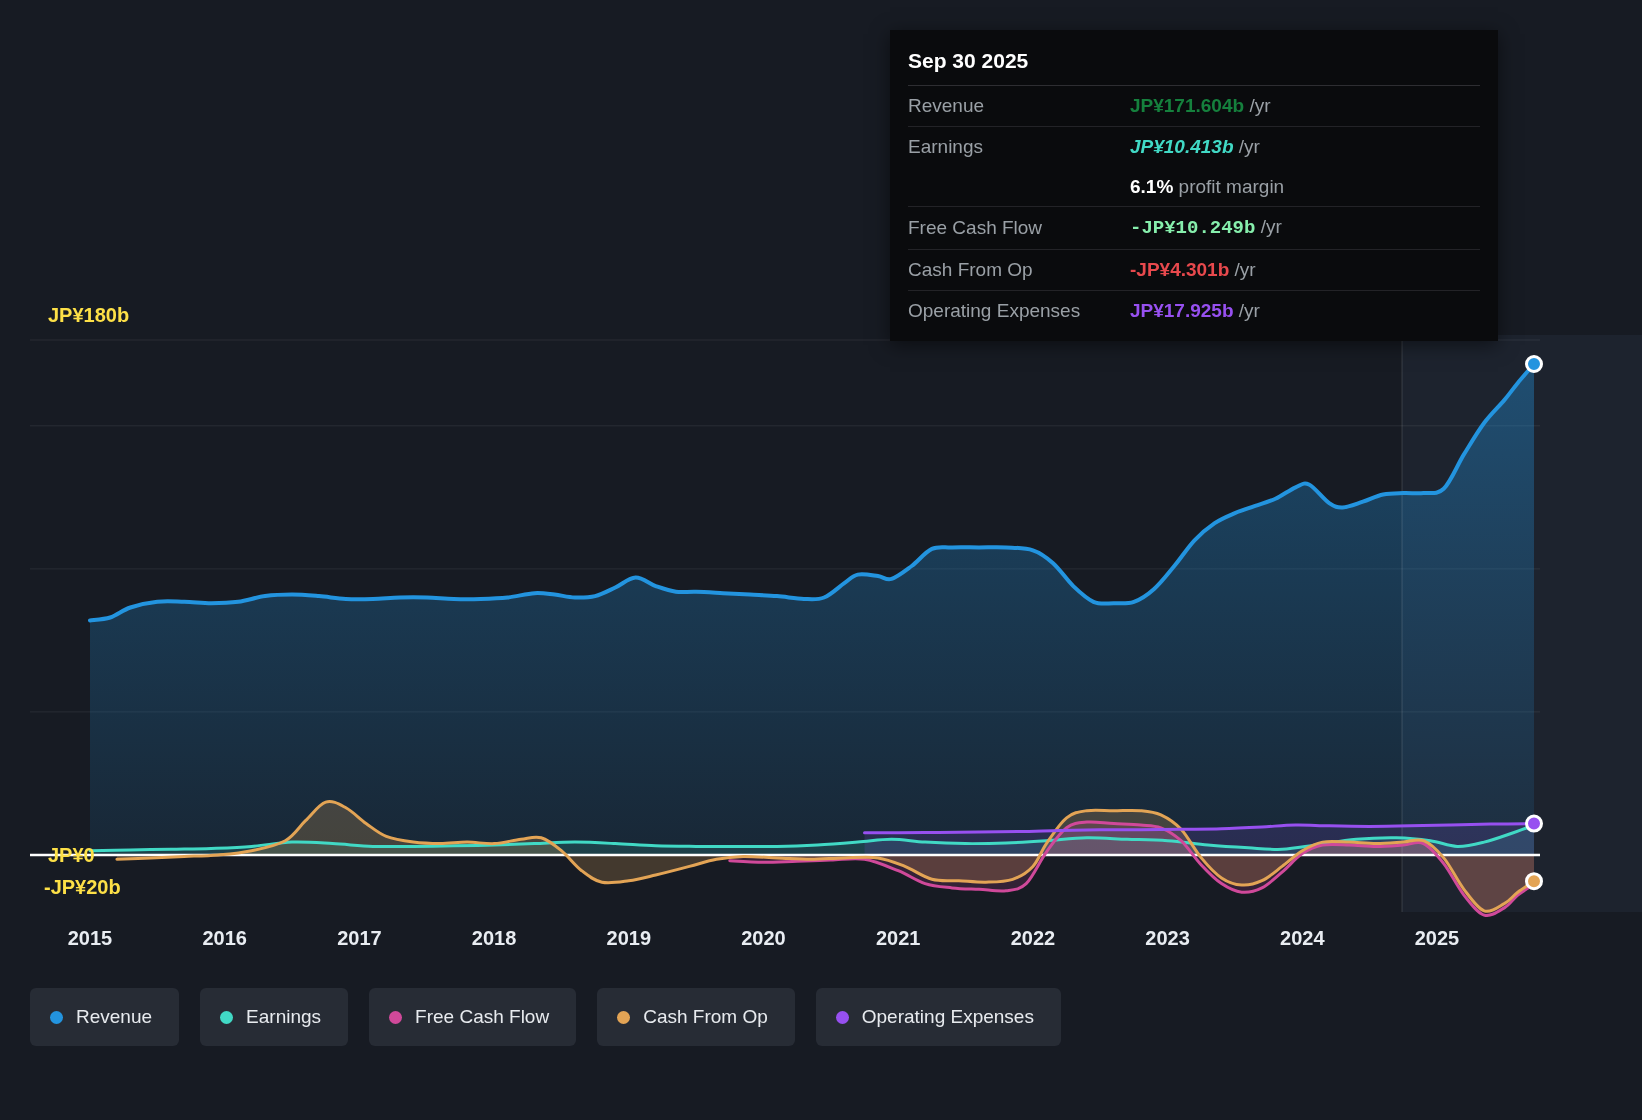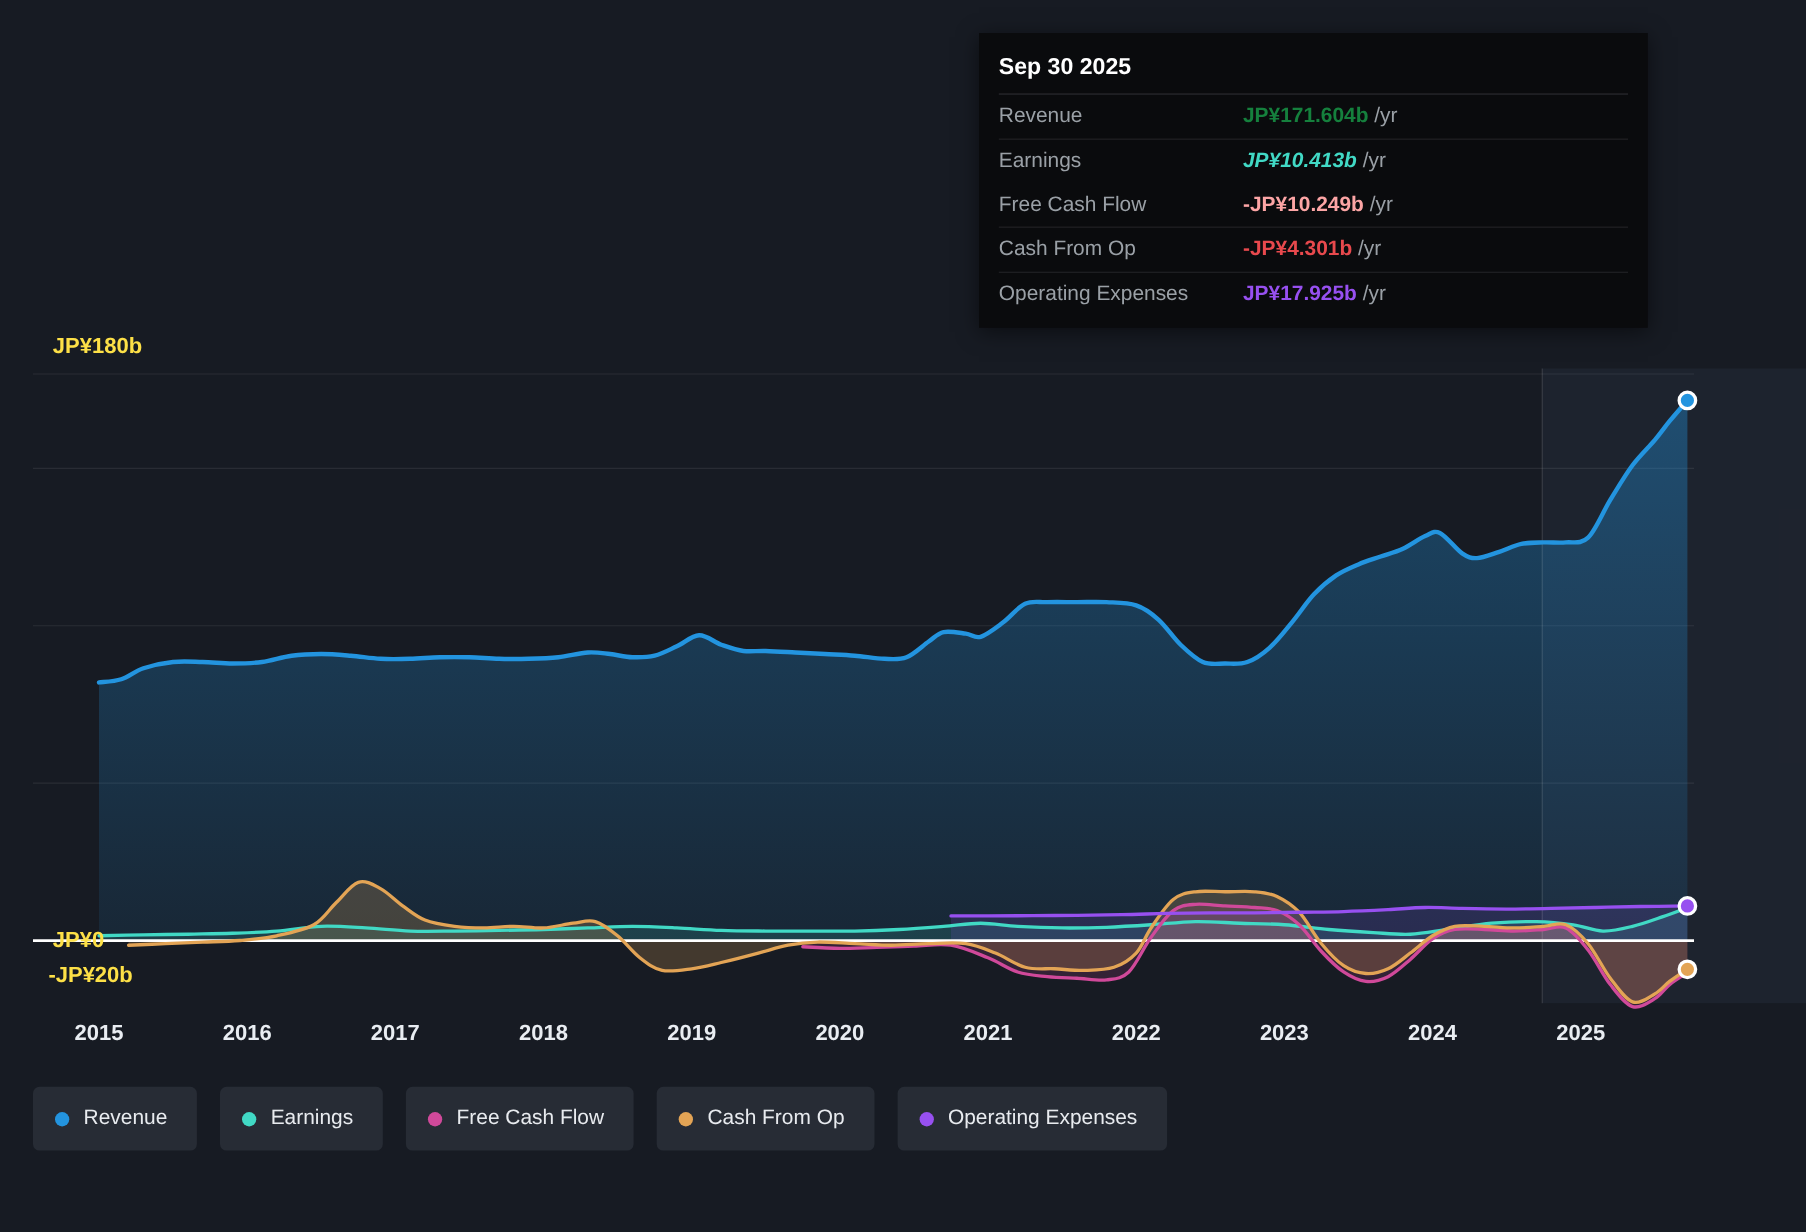--- a/index.html
+++ b/index.html
@@ -91,24 +91,28 @@
   <div class="tt-row">
     <span class="tt-label">Revenue</span>
     <span class="tt-value"><b style="color: #15803d;">JP¥171.604b</b> <span class="tt-suffix">/yr</span></span>
   </div>
 
   <div class="tt-row no-sep">
     <span class="tt-label">Earnings</span>
     <span class="tt-value"><b style="color: rgb(65, 217, 197); font-style: italic;">JP¥10.413b</b> <span class="tt-suffix">/yr</span></span>
   </div>
 
+  <div class="tt-row">
+    <span class="tt-label"></span>
+    <span class="tt-value"><b style="color: rgb(255, 255, 255);">6.1%</b> <span class="tt-suffix">profit margin</span></span>
+  </div>
 
   <div class="tt-row">
     <span class="tt-label">Free Cash Flow</span>
-    <span class="tt-value"><b style="color: #fca5a5;">-JP¥10.249b</b> <span class="tt-suffix">/yr</span></span>
+    <span class="tt-value"><b style="color: #86efac; font-family: Liberation Mono, monospace;">-JP¥10.249b</b> <span class="tt-suffix">/yr</span></span>
   </div>
 
   <div class="tt-row">
     <span class="tt-label">Cash From Op</span>
     <span class="tt-value"><b style="color: rgb(232, 73, 77);">-JP¥4.301b</b> <span class="tt-suffix">/yr</span></span>
   </div>
 
   <div class="tt-row no-sep">
     <span class="tt-label">Operating Expenses</span>
     <span class="tt-value"><b style="color: rgb(151, 80, 240);">JP¥17.925b</b> <span class="tt-suffix">/yr</span></span>

